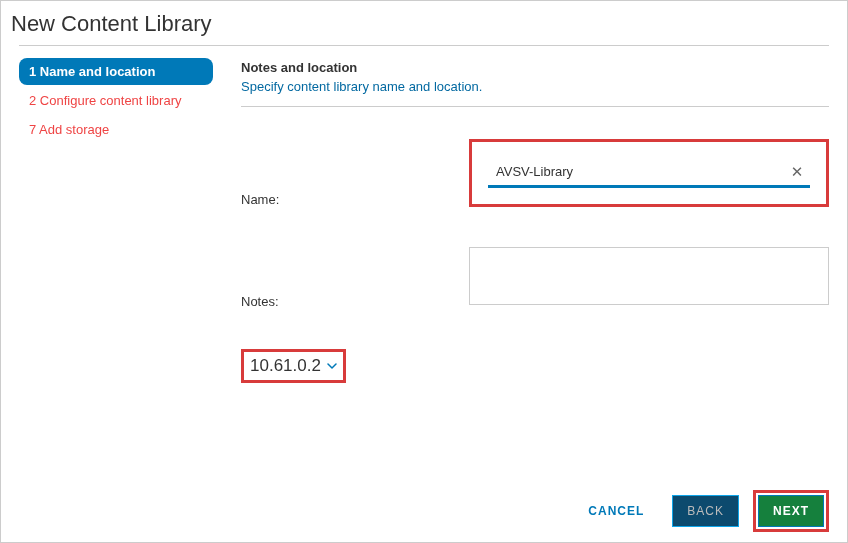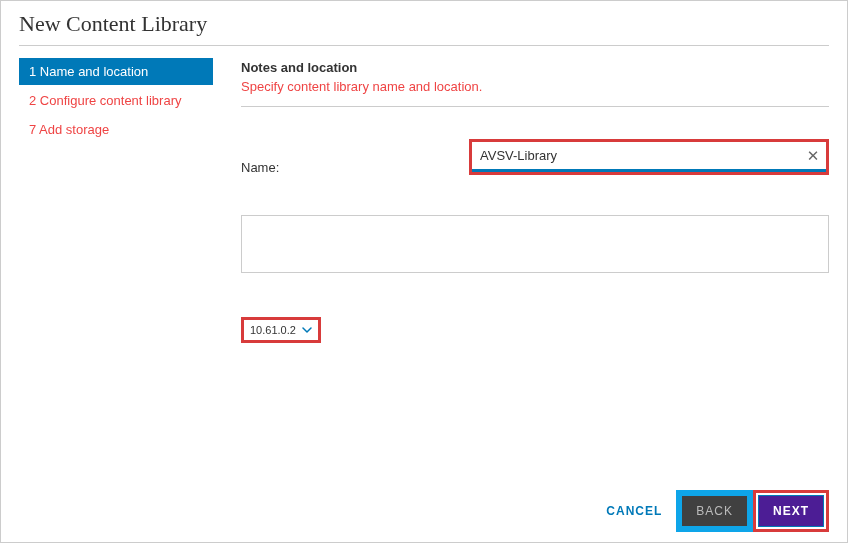--- a/index.html
+++ b/index.html
@@ -17,22 +17,21 @@
     height: 543px;
     border: 1px solid #ccc;
     box-sizing: border-box;
     display: flex;
     flex-direction: column;
   }
   .title {
     font-size: 22px;
     font-weight: 300;
     color: #333;
-    padding: 10px 18px 8px 18px;
-    font-family: Liberation Serif, serif;
+    padding: 10px 18px 8px 10px;
   }
   .title-rule {
     border: none;
     border-top: 1px solid #ccc;
     margin: 0 18px;
   }
   .body {
     flex: 1;
     display: flex;
     padding: 10px 18px 0 0;
@@ -46,36 +45,36 @@
     padding: 6px 10px;
     font-size: 13px;
     color: #ef4444;
     border-radius: 12px;
     margin-bottom: 2px;
     cursor: default;
   }
   .step-active {
     background: #0079b8;
     color: #ffffff;
-    font-weight: 400;
-    border-radius: 0;
+    font-weight: 700;
+    border-radius: 8px;
   }
   .content {
     flex: 1;
     padding-left: 22px;
   }
   .section-title {
     font-size: 13px;
     font-weight: 700;
     color: #333;
     margin-top: 4px;
   }
   .section-sub {
     font-size: 13px;
-    color: #ef4444;
+    color: #0369a1;
     margin-top: 4px;
   }
   .section-rule {
     border: none;
     border-top: 1px solid #ccc;
     margin: 12px 0 32px 0;
   }
   .form-row {
     display: flex;
     align-items: flex-end;
@@ -85,21 +84,21 @@
     width: 228px;
     font-size: 13px;
     color: #333;
     padding-top: 4px;
   }
   .form-control {
     flex: 1;
   }
   .name-box {
     border: 3px solid #d83b3b;
-    padding: 0;
+    padding: 16px;
     display: flex;
     align-items: stretch;
   }
   .name-input {
     flex: 1;
     border: none;
     border-bottom: 3px solid #0079b8;
     outline: none;
     padding: 6px 8px;
     font-size: 13px;
@@ -126,57 +125,58 @@
     padding: 4px;
   }
   .server-wrap {
     display: inline-block;
     border: 3px solid #d83b3b;
     padding: 4px 6px;
   }
   .server-select {
     display: flex;
     align-items: center;
-    font-size: 11px;
+    font-size: 17px;
     color: #333;
     cursor: pointer;
     gap: 6px;
   }
   .chev {
     display: inline-block;
   }
   .chev svg { display:block; }
   .footer {
     display: flex;
     justify-content: flex-end;
     align-items: center;
+    gap: 14px;
     padding: 8px 18px 10px 18px;
   }
   .btn {
     font-size: 12px;
     letter-spacing: 1px;
     padding: 8px 14px;
     border: 1px solid #aaa;
     background: #fff;
     cursor: pointer;
   }
   .btn-cancel {
     color: #0079b8;
     border: none;
     background: none;
     font-weight: 600;
   }
   .btn-back {
     color: #bbb;
-    border: 6px solid #0ea5e9;
-    background: #404040;
+    border: 1px solid #0ea5e9;
+    background: #0c4a6e;
   }
   .btn-next {
     color: #fff;
-    background: #4c1d95;
+    background: #15803d;
     border: 1px solid #0079b8;
     font-weight: 600;
   }
   .next-wrap {
     border: 3px solid #d83b3b;
     padding: 2px;
   }
 </style>
 </head>
 <body>
@@ -211,20 +211,21 @@
           <div class="name-box">
             <input type="text" class="name-input" value="AVSV-Library" style="">
             <div class="clear-btn">
               <span>✕</span>
             </div>
           </div>
         </div>
       </div>
 
       <div class="form-row">
+        <div class="form-label">Notes:</div>
         <div class="form-control">
           <textarea class="notes-area" style=""></textarea>
         </div>
       </div>
 
       <div class="form-row">
         <div class="form-control">
           <div class="server-wrap">
             <div class="server-select">
               <span>10.61.0.2</span>

